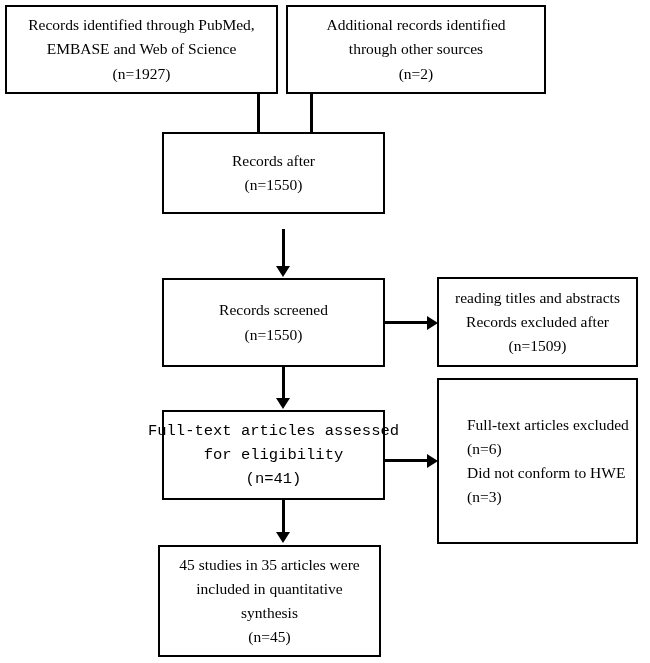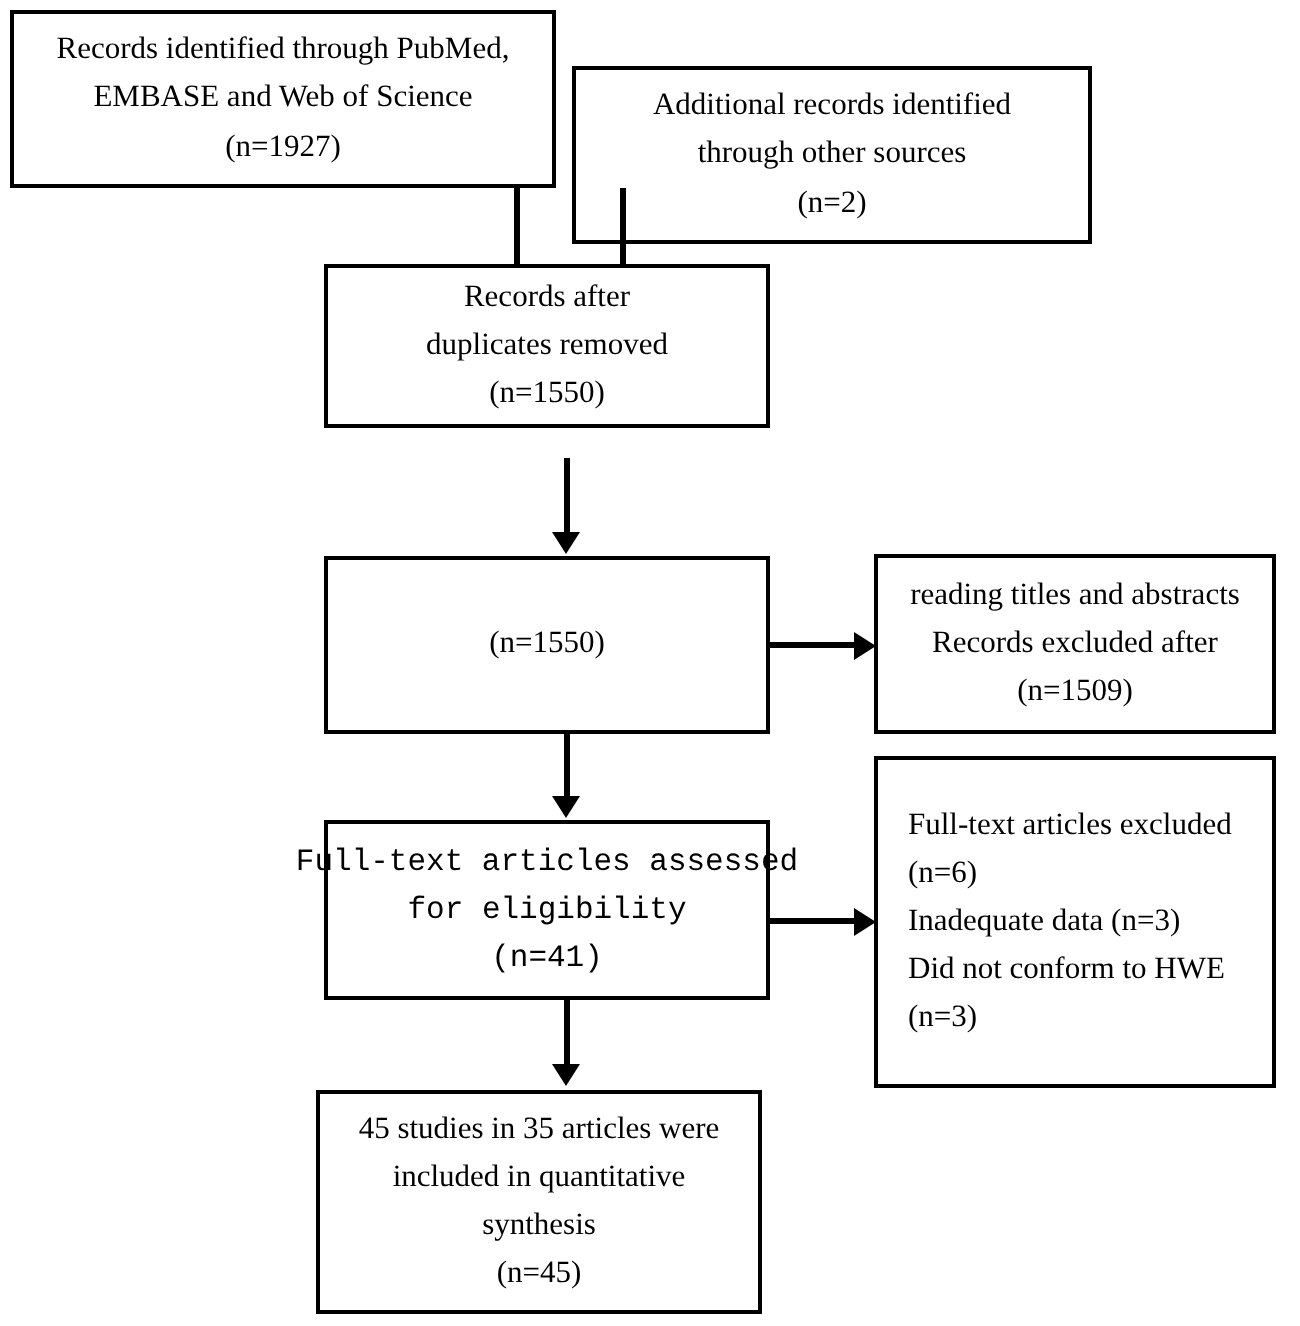--- a/index.html
+++ b/index.html
@@ -30,29 +30,29 @@
     justify-content: center;
     text-align: left;
     font-size: 15.5px;
     line-height: 1.55;
     padding: 2px 6px;
   }
   .box.left-align {
     align-items: flex-start;
     text-align: left;
     justify-content: center;
-    padding-left: 15px;
+    padding-left: 28px;
   }
   .box .line {
     display: block;
     white-space: nowrap;
   }
   
   #box-identified-db { left: 5px;   top: 5px;   width: 273px; height: 89px; }
-  #box-identified-other { left: 286px; top: 5px;  width: 260px; height: 89px; margin-top: 28px; }
+  #box-identified-other { left: 286px; top: 5px;  width: 260px; height: 89px; }
   #box-duplicates  { left: 162px; top: 132px; width: 223px; height: 82px; }
   #box-screened    { left: 162px; top: 278px; width: 223px; height: 89px; }
   #box-excluded-screen { left: 437px; top: 277px; width: 201px; height: 90px; }
   #box-fulltext    { left: 162px; top: 410px; width: 223px; height: 90px; font-family: Liberation Mono, monospace; }
   #box-excluded-full { left: 437px; top: 378px; width: 201px; height: 166px; }
   #box-included    { left: 158px; top: 545px; width: 223px; height: 112px; }
 
   
   .conn {
     position: absolute;
@@ -95,28 +95,28 @@
   </div>
 
   <div class="conn vline" style="left:257px; top:94px; height:42px;"></div>
   <div class="arrow-down" style="left:251px; top:135px;"></div>
 
   <div class="conn vline" style="left:310px; top:94px; height:42px;"></div>
   <div class="arrow-down" style="left:304px; top:135px;"></div>
 
   <div class="box" id="box-duplicates">
     <span class="line">Records after</span>
-    <span class="line">duplicates removed</span>
     <span class="line">(n=1550)</span>
   </div>
 
   <div class="conn vline" style="left:282px; top:229px; height:38px;"></div>
   <div class="arrow-down" style="left:276px; top:266px;"></div>
 
   <div class="box" id="box-screened">
+    <span class="line">Records screened</span>
     <span class="line">(n=1550)</span>
   </div>
 
   <div class="conn hline" style="left:385px; top:321px; width:44px;"></div>
   <div class="arrow-right" style="left:427px; top:316px;"></div>
 
   <div class="box" id="box-excluded-screen">
     <span class="line">reading titles and abstracts</span>
     <span class="line">Records excluded after</span>
     <span class="line">(n=1509)</span>
@@ -130,21 +130,20 @@
     <span class="line">for eligibility</span>
     <span class="line">(n=41)</span>
   </div>
 
   <div class="conn hline" style="left:385px; top:459px; width:44px;"></div>
   <div class="arrow-right" style="left:427px; top:454px;"></div>
 
   <div class="box left-align" id="box-excluded-full">
     <span class="line">Full-text articles excluded</span>
     <span class="line">(n=6)</span>
-    <span class="line">Inadequate data (n=3)</span>
     <span class="line">Did not conform to HWE</span>
     <span class="line">(n=3)</span>
   </div>
 
   <div class="conn vline" style="left:282px; top:500px; height:33px;"></div>
   <div class="arrow-down" style="left:276px; top:532px;"></div>
 
   <div class="box" id="box-included">
     <span class="line">45 studies in 35 articles were</span>
     <span class="line">included in quantitative</span>

